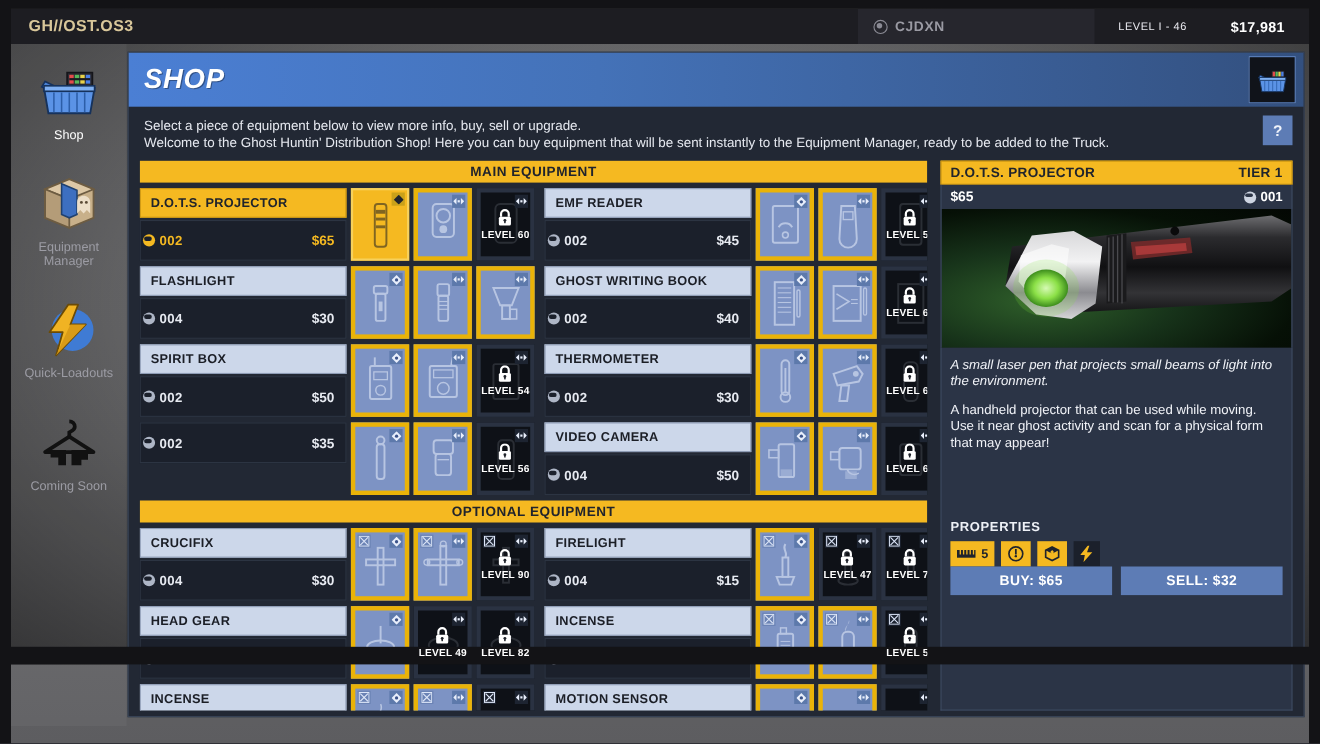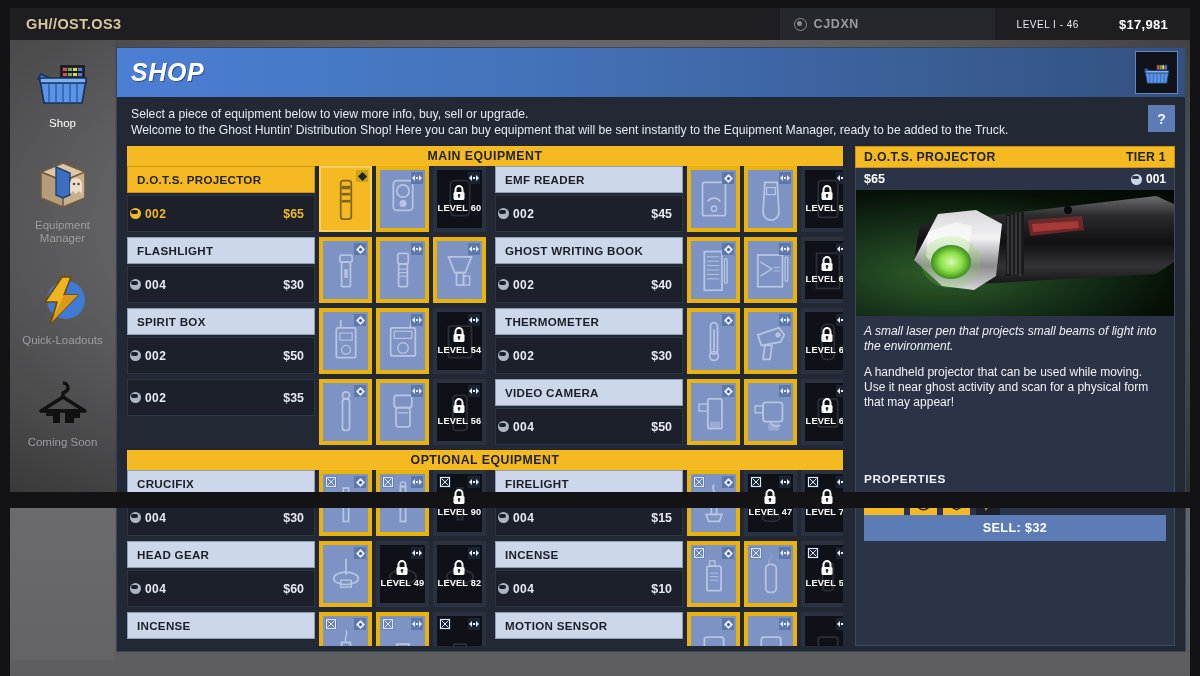--- a/index.html
+++ b/index.html
@@ -2,21 +2,21 @@
 <html><head>
 <meta charset="utf-8">
 <style>
   * { box-sizing: border-box; margin:0; padding:0; }
   html,body { width:1200px; height:676px; overflow:hidden; }
   body {
     font-family: "Liberation Sans", sans-serif;
     background:#1a1a1d;
     color:#fff;
   }
-  #app { position:relative; width:1200px; height:508px; background:#4c1d95; }
+  #app { position:relative; width:1200px; height:604px; background:#4c1d95; }
 
   
   .desk{
     position:absolute; left:0; top:0; width:1200px; height:676px;
     background:linear-gradient(180deg,#6e6e70 0%,#6a6a6c 60%,#5d5d60 100%);
   }
   .desk-vign{
     position:absolute; inset:0;
     background:radial-gradient(ellipse at 50% 45%, rgba(0,0,0,0) 40%, rgba(0,0,0,.55) 100%);
   }
@@ -84,21 +84,21 @@
     position:absolute;right:10px;top:8px;width:27px;height:27px;background:#5d7cb5;
     display:flex;align-items:center;justify-content:center;font-size:14px;font-weight:bold;color:#eef2fa;cursor:pointer;
   }
 
   .body-wrap{display:flex;padding:0 10px 0 10px;gap:12px;}
 
   
   .catalog{width:728px;height:500px;overflow:hidden;position:relative;}
   .sect-head{
     height:20px;background:#f5b921;color:#21242c;font-weight:bold;font-size:12.3px;
-    display:flex;align-items:center;justify-content:center;letter-spacing:.5px;
+    display:flex;align-items:center;justify-content:center;letter-spacing:.5px;margin-bottom:5px;
   }
   .rowgrid{display:flex;gap:9px;}
   .col{width:359px;}
   .item{display:flex;gap:4px;margin-bottom:5px;height:66px;}
   .item-main{width:190px;display:flex;flex-direction:column;gap:2px;}
   .item-name{
     height:27px;background:#ccd7ea;color:#1b1e26;font-weight:bold;font-size:11.6px;
     display:flex;align-items:center;padding-left:9px;letter-spacing:.3px;
     border:1px solid #8e9cb5;cursor:pointer;
   }
@@ -1477,20 +1477,21 @@
                 <span>
                   <svg width="12" height="15" viewBox="0 0 12 15">
                       <path d="M7 0 L0 8.5 L4.2 8.5 L3 15 L11 6 L6.2 6 L8.4 0 Z" fill="#f5b921"></path>
                     </svg>
                 </span>
               </div>
             </div>
           </div>
 
           <div class="actions">
+            <div class="act-btn">BUY: $65</div>
             <div class="act-btn">SELL: $32</div>
           </div>
         </div>
       </div>
     </div>
   </div>
 
   <div class="frame-top"></div>
   <div class="frame-bot"></div>
   <div class="frame-l"></div>

